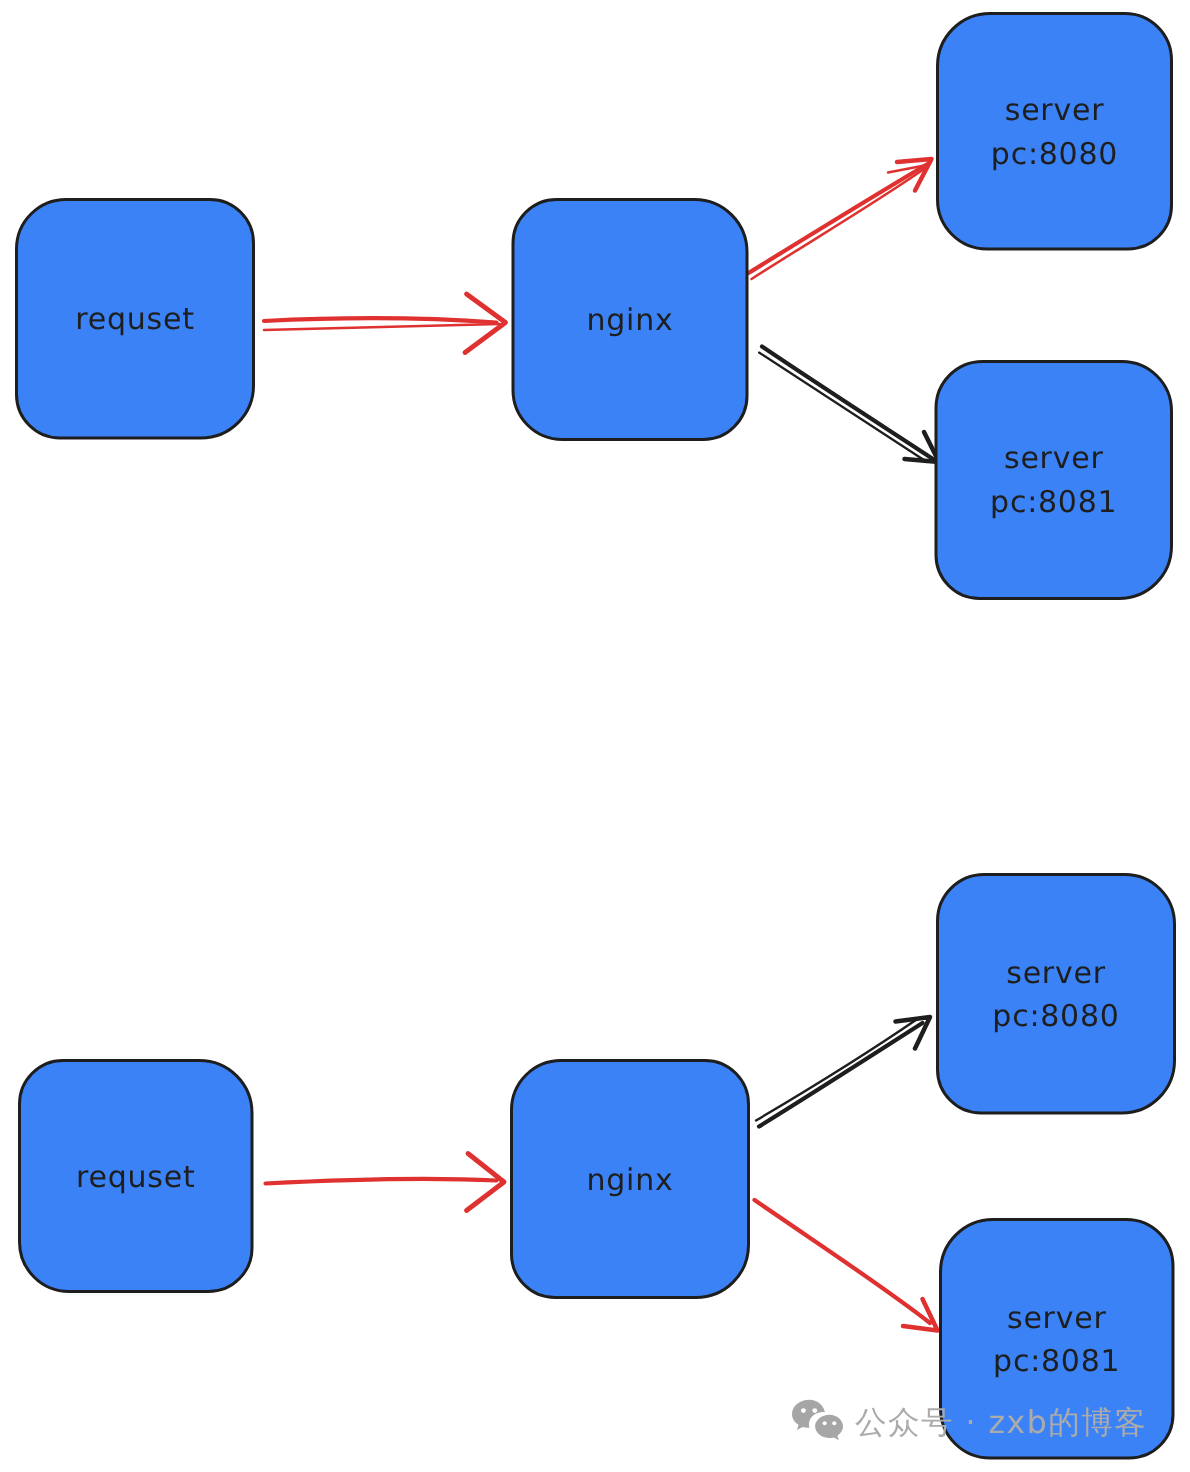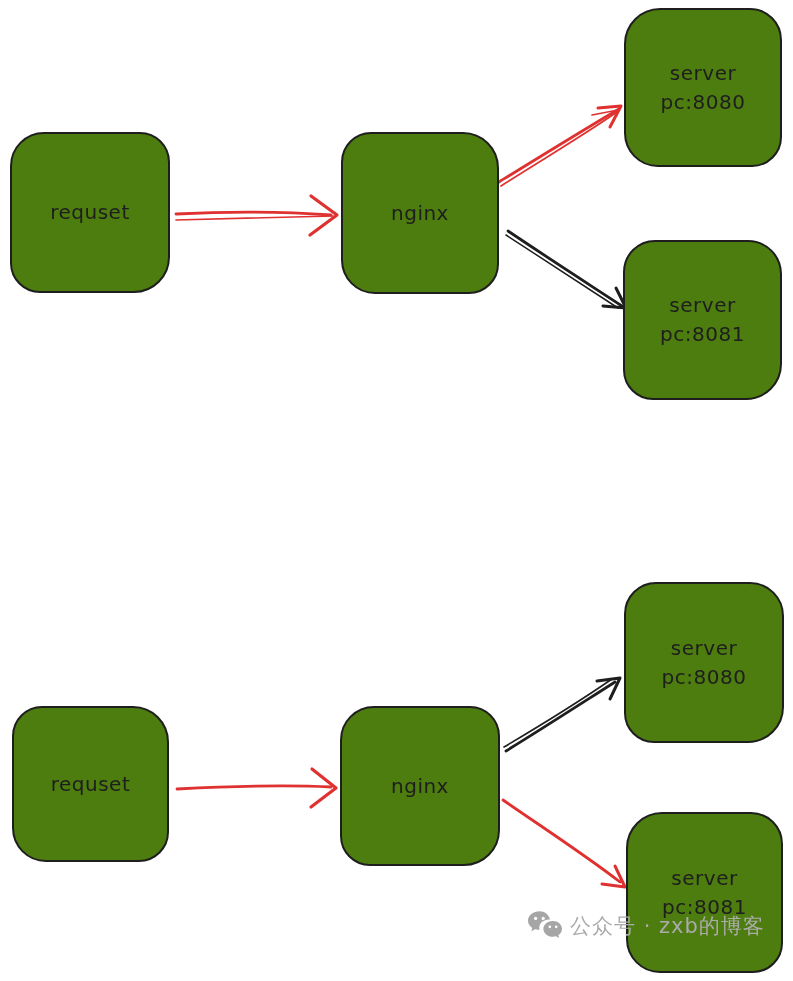--- a/index.html
+++ b/index.html
@@ -18,21 +18,21 @@
   .edges-layer {
     position: absolute;
     inset: 0;
     width: 793px;
     height: 981px;
     pointer-events: none;
   }
   .node {
     position: absolute;
     box-sizing: border-box;
-    background: #4d7c0f;
+    background: #3b82f6;
     border: 2.6px solid #1e1e1e;
     display: flex;
     flex-direction: column;
     align-items: center;
     justify-content: center;
     color: #1e1e1e;
     font-size: 20px;
     letter-spacing: 0.5px;
     line-height: 1.45;
     z-index: 2;
@@ -52,21 +52,21 @@
 
   
   .b-request { left: 12px;  top: 706px; width: 157px; height: 156px; }
   .b-nginx   { left: 340px; top: 706px; width: 160px; height: 160px; }
   .b-s8080   { left: 624px; top: 582px; width: 160px; height: 161px; }
   .b-s8081   { left: 626px; top: 812px; width: 157px; height: 161px; }
 
   .watermark {
     position: absolute;
     left: 527px;
-    top: 910px;
+    top: 932px;
     display: flex;
     align-items: center;
     gap: 7px;
     z-index: 5;
     color: #ababab;
     font-size: 21px;
     white-space: nowrap;
   }
   .watermark .wm-text { letter-spacing: 1px; }
 </style>

